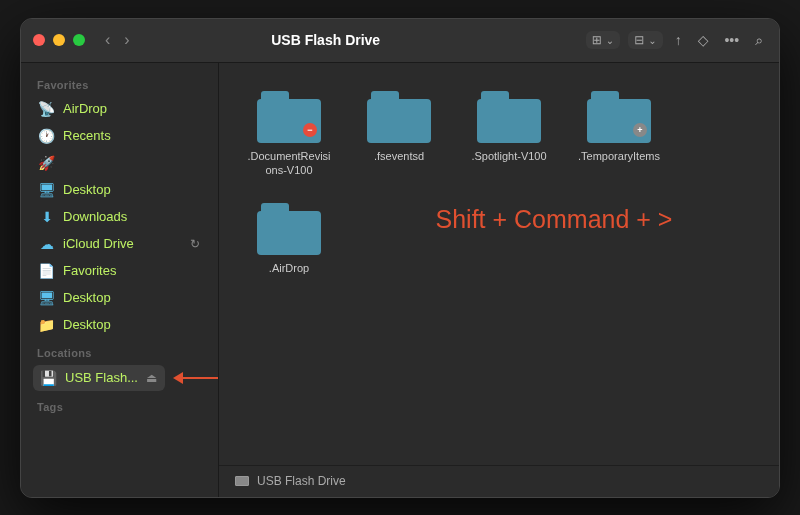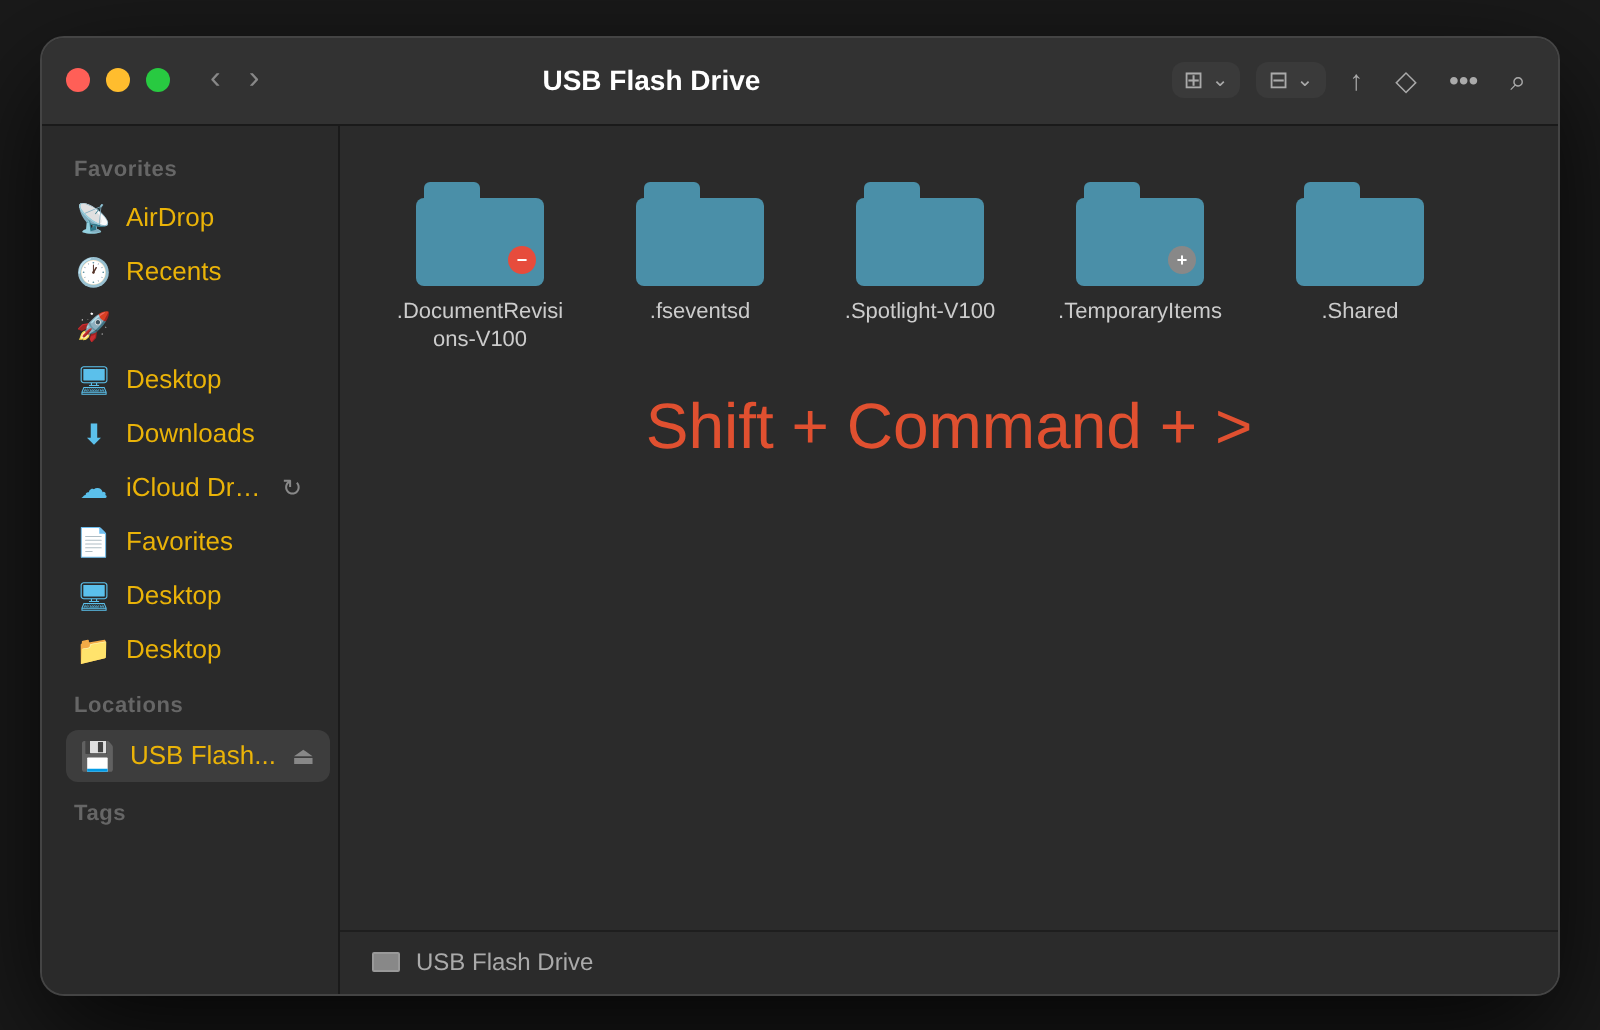--- a/index.html
+++ b/index.html
@@ -89,21 +89,21 @@
       color: #aaa;
       cursor: pointer;
       gap: 4px;
     }
     .content-area {
       display: flex;
       flex: 1;
       overflow: hidden;
     }
     .sidebar {
-      width: 149px;
+      width: 198px;
       background: #2a2a2a;
       border-right: 1px solid #1a1a1a;
       overflow-y: auto;
       padding: 8px 0;
       flex-shrink: 0;
     }
     .sidebar-section-label {
       font-size: 11px;
       font-weight: 600;
       color: #666;
@@ -129,21 +129,21 @@
       width: 16px;
       height: 16px;
       display: flex;
       align-items: center;
       justify-content: center;
       font-size: 14px;
       flex-shrink: 0;
     }
     .sidebar-label {
       font-size: 13px;
-      color: #eab308;
+      color: #bef264;
       flex: 1;
       white-space: nowrap;
       overflow: hidden;
       text-overflow: ellipsis;
     }
     .sidebar-eject {
       color: #888;
       font-size: 12px;
       cursor: pointer;
     }
@@ -211,21 +211,21 @@
     .badge-gray { background: #888; color: white; }
     .file-name {
       font-size: 11px;
       color: #ccc;
       text-align: center;
       margin-top: 6px;
       line-height: 1.3;
       word-break: break-all;
     }
     .shortcut-hint {
-      font-size: 32px;
+      font-size: 25px;
       font-weight: 500;
       color: #e05030;
       display: flex;
       align-items: center;
       justify-content: center;
       flex: 1;
       padding-bottom: 40px;
     }
     .status-bar {
       height: 32px;
@@ -397,21 +397,21 @@
             </div>
           </div>
           <span class="file-name">.TemporaryItems</span>
         </div>
 
         <div class="file-item">
           <div class="folder-icon">
             <div class="folder-tab"></div>
             <div class="folder-body"></div>
           </div>
-          <span class="file-name">.Shared</span>
+          <span class="file-name">.AirDrop</span>
         </div>
 
         <div class="shortcut-hint">Shift + Command + &gt;</div>
       </div>
 
       <div class="status-bar">
         <div class="status-drive-icon"></div>
         <span class="status-text">USB Flash Drive</span>
       </div>
     </div>

